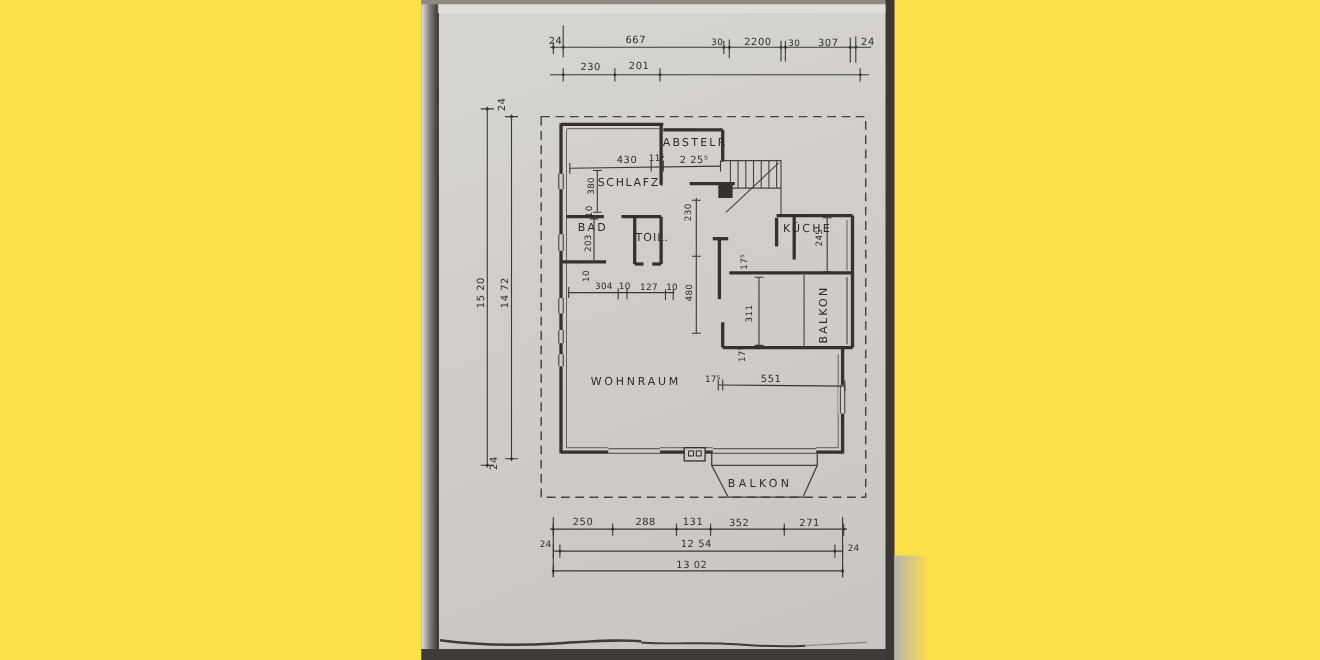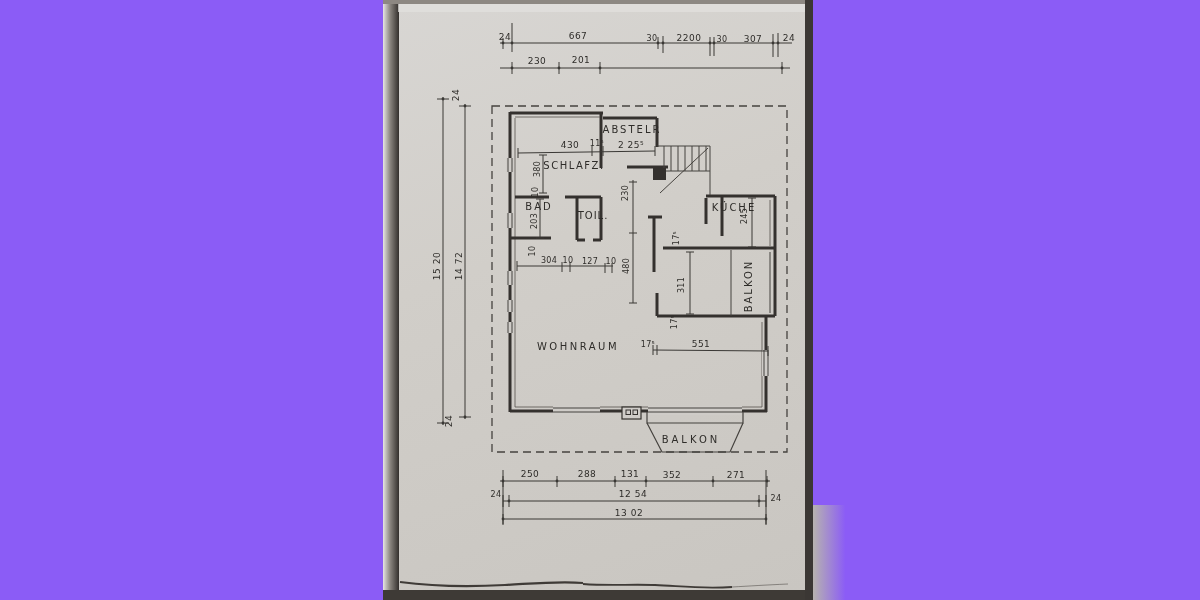--- a/index.html
+++ b/index.html
@@ -1,16 +1,16 @@
 <!DOCTYPE html>
 <html><head>
 <meta charset="utf-8">
 <style>
   html,body{margin:0;padding:0;background:#ffffff;}
-  .canvas{position:relative;width:1200px;height:600px;background:#8b5cf6;overflow:hidden;
+  .canvas{position:relative;width:1200px;height:600px;background:#fde047;overflow:hidden;
           font-family:"DejaVu Sans",sans-serif;}
   .photo{position:absolute;left:383px;top:0;width:430px;height:600px;background:#45413d;}
   .photo-left-band{position:absolute;left:383px;top:0;width:16px;height:600px;
           background:linear-gradient(to right,#e6e5e3 0%,#8a857f 45%,#332f2c 100%);}
   .photo-top-band{position:absolute;left:383px;top:0;width:430px;height:4px;background:#8d8882;}
   .photo-bottom-band{position:absolute;left:383px;top:590px;width:430px;height:10px;background:#3e3a36;}
   .photo-right-band{position:absolute;left:805px;top:0;width:8px;height:600px;background:#3b3734;}
   .paper{position:absolute;left:397px;top:3px;width:409px;height:588px;
           background:linear-gradient(160deg,#d8d6d3 0%,#d1cec9 40%,#c9c6c1 100%);}
   .right-fringe{position:absolute;left:813px;top:505px;width:36px;height:95px;

